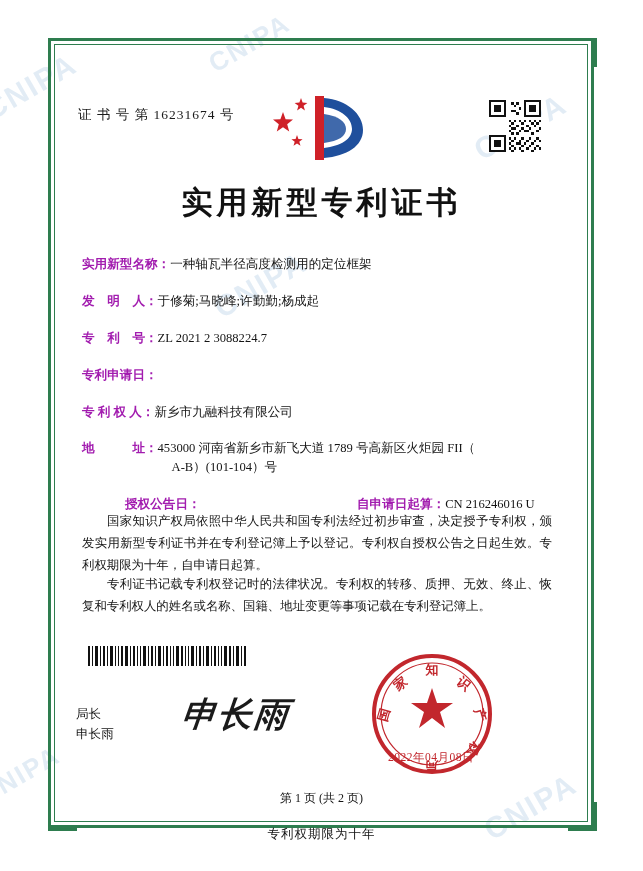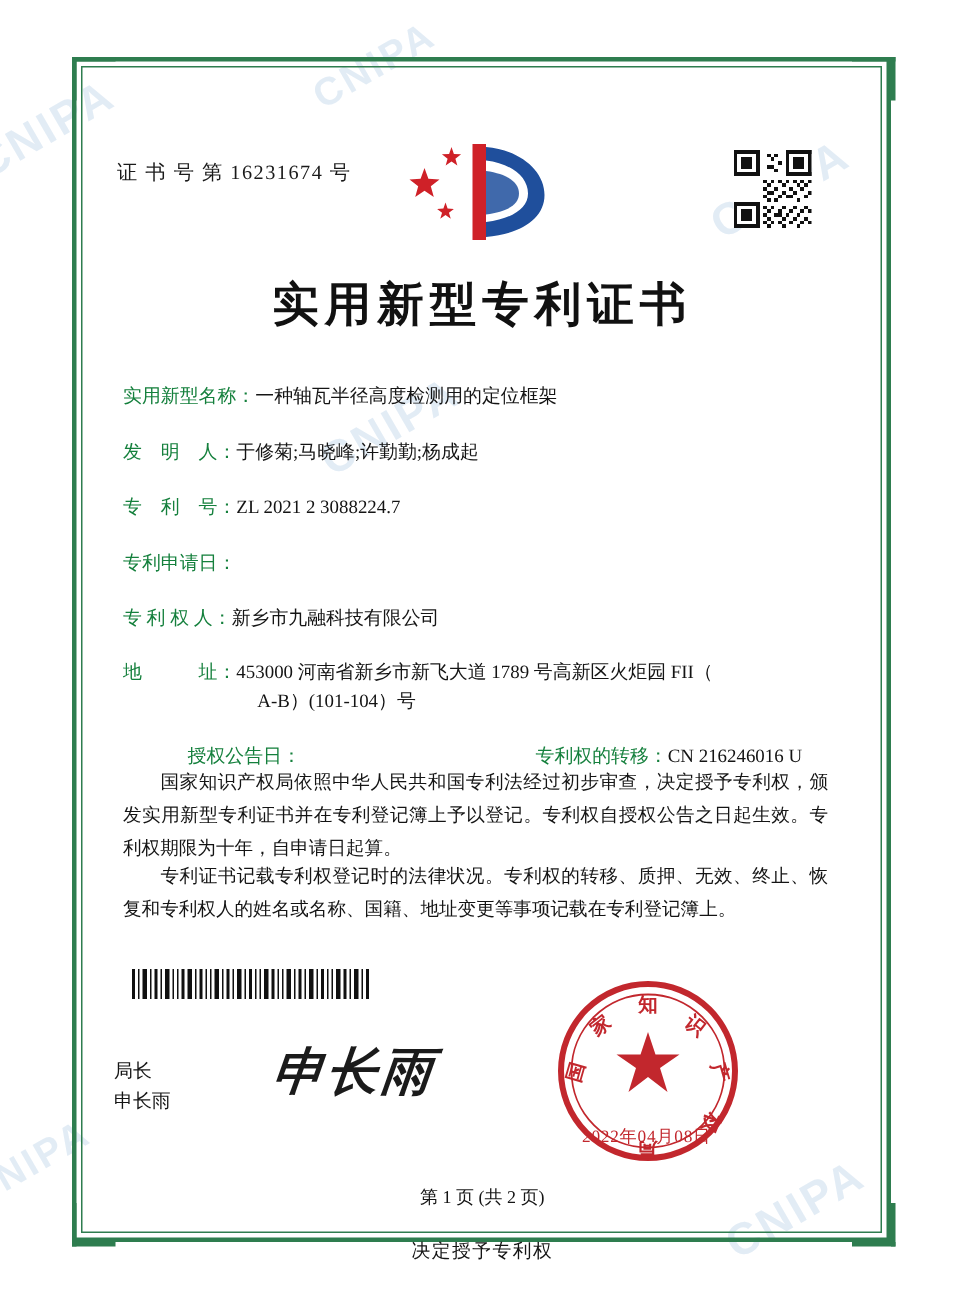--- a/index.html
+++ b/index.html
@@ -120,21 +120,22 @@
   }
   .field-row {
     display: flex;
     align-items: flex-start;
     margin-bottom: 18px;
     line-height: 1.5;
   }
   .field-label {
     flex: 0 0 auto;
     white-space: pre;
-    color: #15803d;
+    color: #a21caf;
+    font-weight: bold;
   }
   .field-value {
     flex: 1 1 auto;
     color: #141414;
   }
   .field-value .line2 {
     display: block;
     padding-left: 14px;
   }
 
@@ -385,21 +386,21 @@
         <span>453000 河南省新乡市新飞大道 1789 号高新区火炬园 FII（</span>
         <span class="line2">A-B）(101-104）号</span>
       </span>
     </div>
 
     <div class="row-dual">
       <span class="seg first">
         <span class="field-label">授权公告日：</span>
       </span>
       <span class="seg">
-        <span class="field-label">专利权的转移：</span>
+        <span class="field-label">自申请日起算：</span>
         <span class="field-value">CN 216246016 U</span>
       </span>
     </div>
 
   </div>
 
   <div class="para para-2">专利证书记载专利权登记时的法律状况。专利权的转移、质押、无效、终止、恢复和专利权人的姓名或名称、国籍、地址变更等事项记载在专利登记簿上。</div>
   <div class="para para-1">国家知识产权局依照中华人民共和国专利法经过初步审查，决定授予专利权，颁发实用新型专利证书并在专利登记簿上予以登记。专利权自授权公告之日起生效。专利权期限为十年，自申请日起算。</div>
 
   <div class="barcode">
@@ -466,15 +467,15 @@
       <text x="18" y="64" text-anchor="middle" transform="rotate(-74 18 64)">国</text>
       <text x="91" y="35" text-anchor="middle" transform="rotate(38 91 35)">识</text>
       <text x="106" y="64" text-anchor="middle" transform="rotate(74 106 64)">产</text>
       <text x="100" y="95" text-anchor="middle" transform="rotate(112 100 95)">权</text>
       <text x="62" y="110" text-anchor="middle" transform="rotate(180 62 110)">局</text>
     </g>
   </svg>
   <div class="seal-date">2022年04月08日</div>
 
   <div class="page-num">第 1 页 (共 2 页)</div>
-  <div class="footnote">决定授予专利权</div>
+  <div class="footnote">专利权期限为十年</div>
 
 </div>
 
 </body></html>

